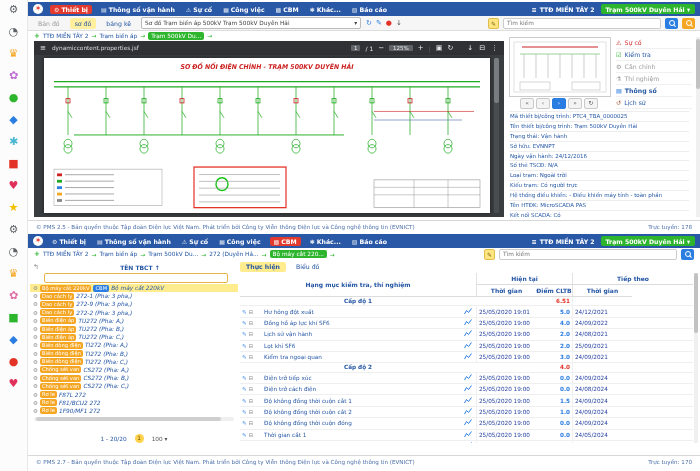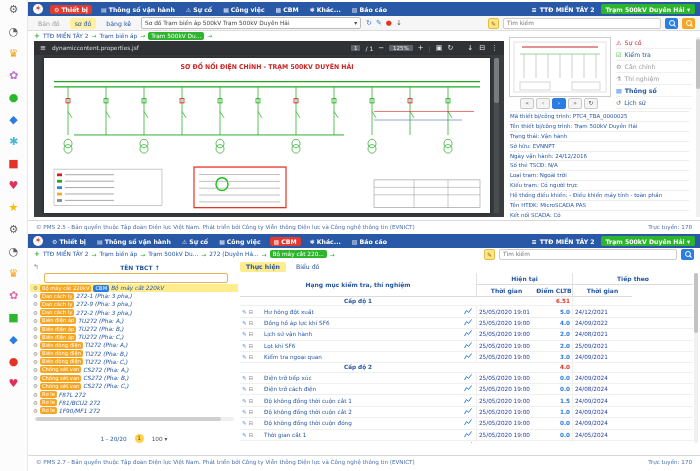--- a/index.html
+++ b/index.html
@@ -57,21 +57,21 @@
   .barrow{color:#2db52d;font-size:6px;}
   
   #pdfwrap{position:absolute;left:6px;top:41px;width:470px;height:176px;background:#3a3d40;}
   #pdfbar{position:absolute;top:0;left:0;right:0;height:14px;background:#303134;color:#e8eaed;
           display:flex;align-items:center;gap:6px;padding:0 6px;font-size:6px;}
   .pic{cursor:pointer;font-size:7px;}
   #pdfname{font-size:5.8px;color:#dadce0;}
   .pagebox{background:#5f6368;border-radius:1px;padding:0 3px;font-size:5.5px;}
   .zoombox{background:#5f6368;border-radius:1px;padding:0 4px;font-size:5.5px;}
   #canvas{position:absolute;left:10px;top:17px;right:14px;bottom:4px;background:#fff;
-          box-shadow:0 0 4px rgba(0,0,0,.5);}
+          box-shadow:0 0 4px rgba(0,0,0,.5);font-style:italic;}
   #canvas svg{width:100%;height:100%;display:block;}
   #pdfscroll{position:absolute;right:5px;top:17px;width:5px;bottom:4px;background:#4a4d50;}
   #pdfscroll .th{position:absolute;top:0;left:0;right:0;height:45px;background:#787c80;border-radius:2px;}
   
   #side{position:absolute;left:481px;top:37px;width:187px;height:181px;font-size:6px;}
   #thumb{position:absolute;left:0;top:0;width:100px;height:58px;border:1px solid #ccc;background:#fff;}
   #thumb svg{width:100%;height:100%;display:block;}
   #thumbnav{position:absolute;left:0;top:61px;width:100px;display:flex;gap:2px;justify-content:center;}
   .tnb{width:12px;height:9px;border:1px solid #c9c9c9;background:#f4f4f4;color:#555;font-size:6px;
        line-height:8px;text-align:center;border-radius:2px;cursor:pointer;}

